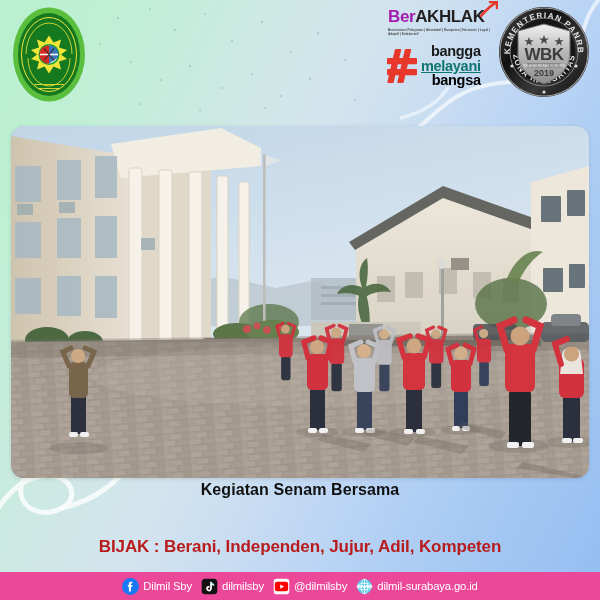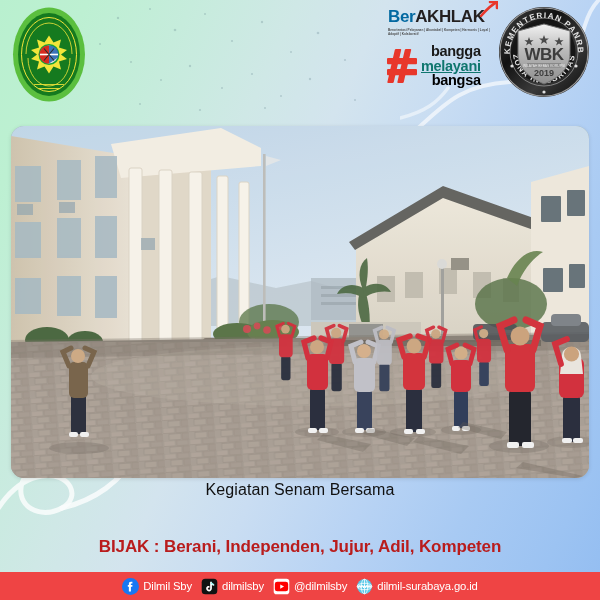--- a/index.html
+++ b/index.html
@@ -33,21 +33,21 @@
     letter-spacing:.2px; white-space:nowrap;
   }
   .title-line.second { font-size:17.5px; }
 
   
   .berakhlak { position:absolute; left:388px; top:8px; width:112px; }
   .berakhlak-word {
     font-size:17px; font-weight:bold; color:#231f20;
     letter-spacing:-.4px; line-height:1; position:relative; display:inline-block;
   }
-  .berakhlak-word .ber { color:#0369a1; }
+  .berakhlak-word .ber { color:#a21caf; }
   .swoosh { position:absolute; right:-13px; top:-7px; width:18px; height:16px; }
   .berakhlak-sub {
     margin-top:2px; font-size:3.1px; color:#4b4b4b; line-height:1.45;
     letter-spacing:.05px; font-weight:bold;
   }
 
   .bangga { position:absolute; left:387px; top:45px; width:115px; height:42px; display:flex; align-items:center; }
   .bangga-hash { width:30px; height:34px; margin-right:4px; flex:none; }
   .bangga-text { line-height:1.02;text-align:right; }
   .bangga-text div { font-size:14.5px; font-weight:bold; letter-spacing:-.3px; }
@@ -62,31 +62,31 @@
     position:absolute; left:11px; top:126px; width:578px; height:352px;
     border-radius:13px; overflow:hidden;
     box-shadow:0 1px 4px rgba(0,0,0,.12);
     background:#9aa;
   }
   .photo svg { display:block; width:100%; height:100%; }
 
   
   .caption {
     position:absolute; left:0; top:481px; width:600px; text-align:center;
-    font-size:16px; font-weight:normal; color:#111; letter-spacing:.1px;
+    font-size:16px; font-weight:bold; color:#111; letter-spacing:.1px;
   }
   .tagline {
     position:absolute; left:0; top:537px; width:600px; text-align:center;
     font-size:17px; font-weight:bold; color:#b91c1c; letter-spacing:-.1px;
   }
 
   
   .footer {
     position:absolute; left:0; bottom:0; width:600px; height:28px;
-    background:#ef4444;
+    background:#ec4899;
     display:flex; align-items:center; justify-content:center; gap:9px;
     padding:0 6px;
   }
   .social { display:flex; align-items:center; gap:4px; }
   .social .label { color:#fff; font-size:11.3px; letter-spacing:-.15px; white-space:nowrap; }
   .social .ico { width:17px; height:17px; flex:none; display:block; }
 </style>
 </head>
 <body>
 

